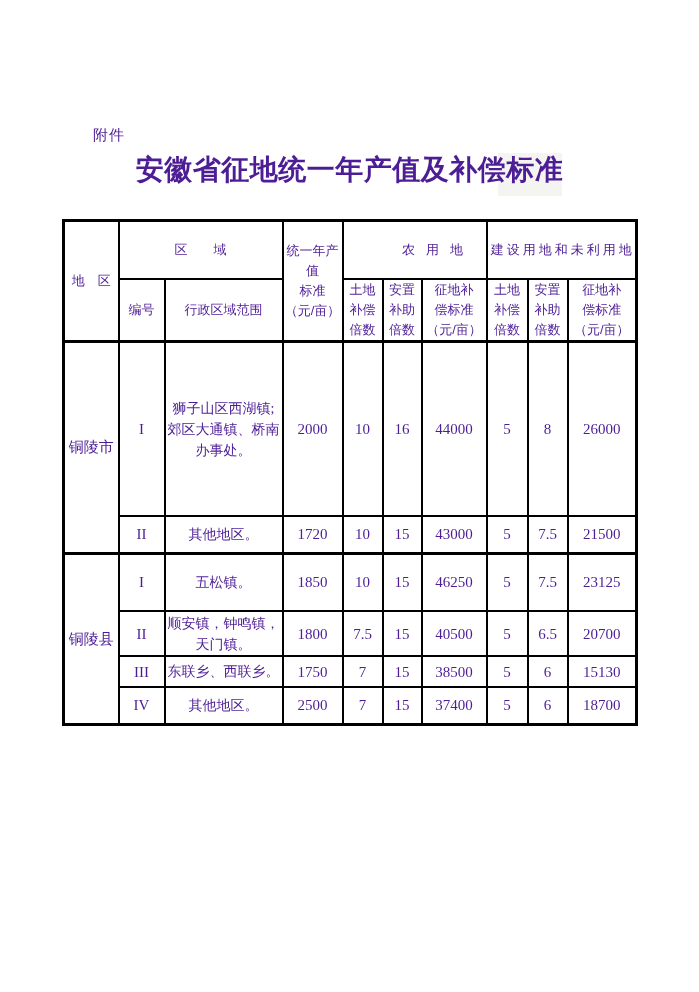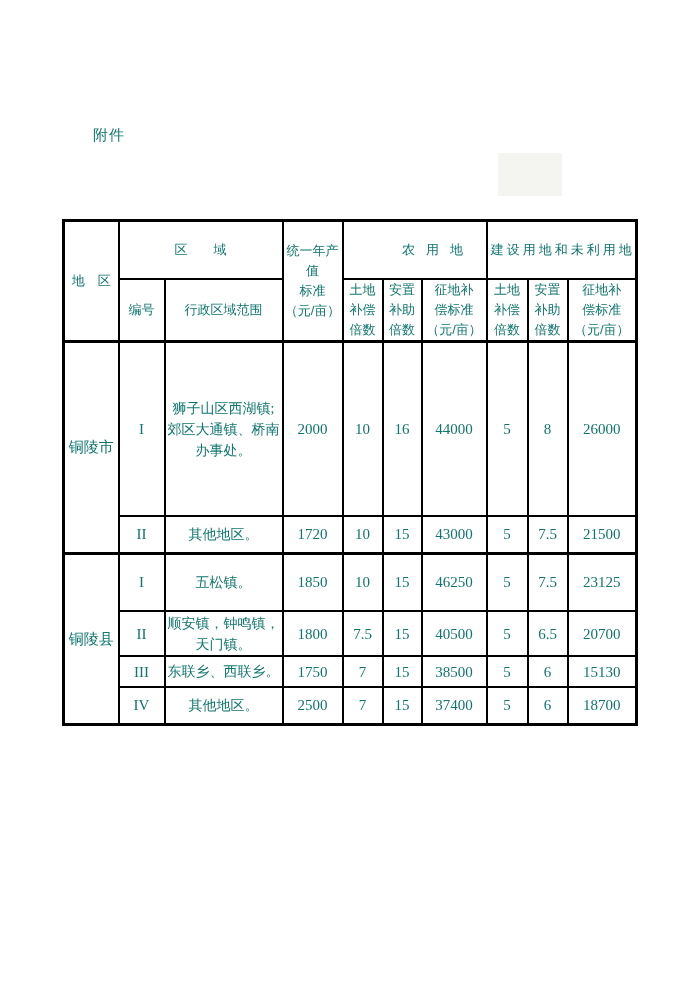--- a/index.html
+++ b/index.html
@@ -1,21 +1,21 @@
 <!DOCTYPE html>
 <html><head>
 <meta charset="utf-8">
 <style>
   html, body { margin: 0; padding: 0; background: #ffffff; }
   .page {
     position: relative;
     width: 699px;
     height: 852px;
     background: #ffffff;
-    color: #0f766e;
+    color: #4c1d95;
     font-family: "Liberation Serif", "DejaVu Serif", serif;
     overflow: hidden;
   }
   .attachment {
     position: absolute;
     left: 93px;
     top: 126px;
     font-family: "Liberation Sans", "DejaVu Sans", sans-serif;
     font-size: 15px;
     letter-spacing: 1px;
@@ -92,20 +92,21 @@
   }
 </style>
 </head>
 <body>
 
 <div class="page">
 
   <div class="attachment">附件</div>
 
   <div class="scan-artifact"></div>
+  <h1 class="title">安徽省征地统一年产值及补偿标准</h1>
 
   <table class="tbl">
     <colgroup>
       <col style="width:55px">
         <col style="width:46px">
         <col style="width:118px">
         <col style="width:60px">
       <col style="width:40px">
         <col style="width:39px">
         <col style="width:65px">

